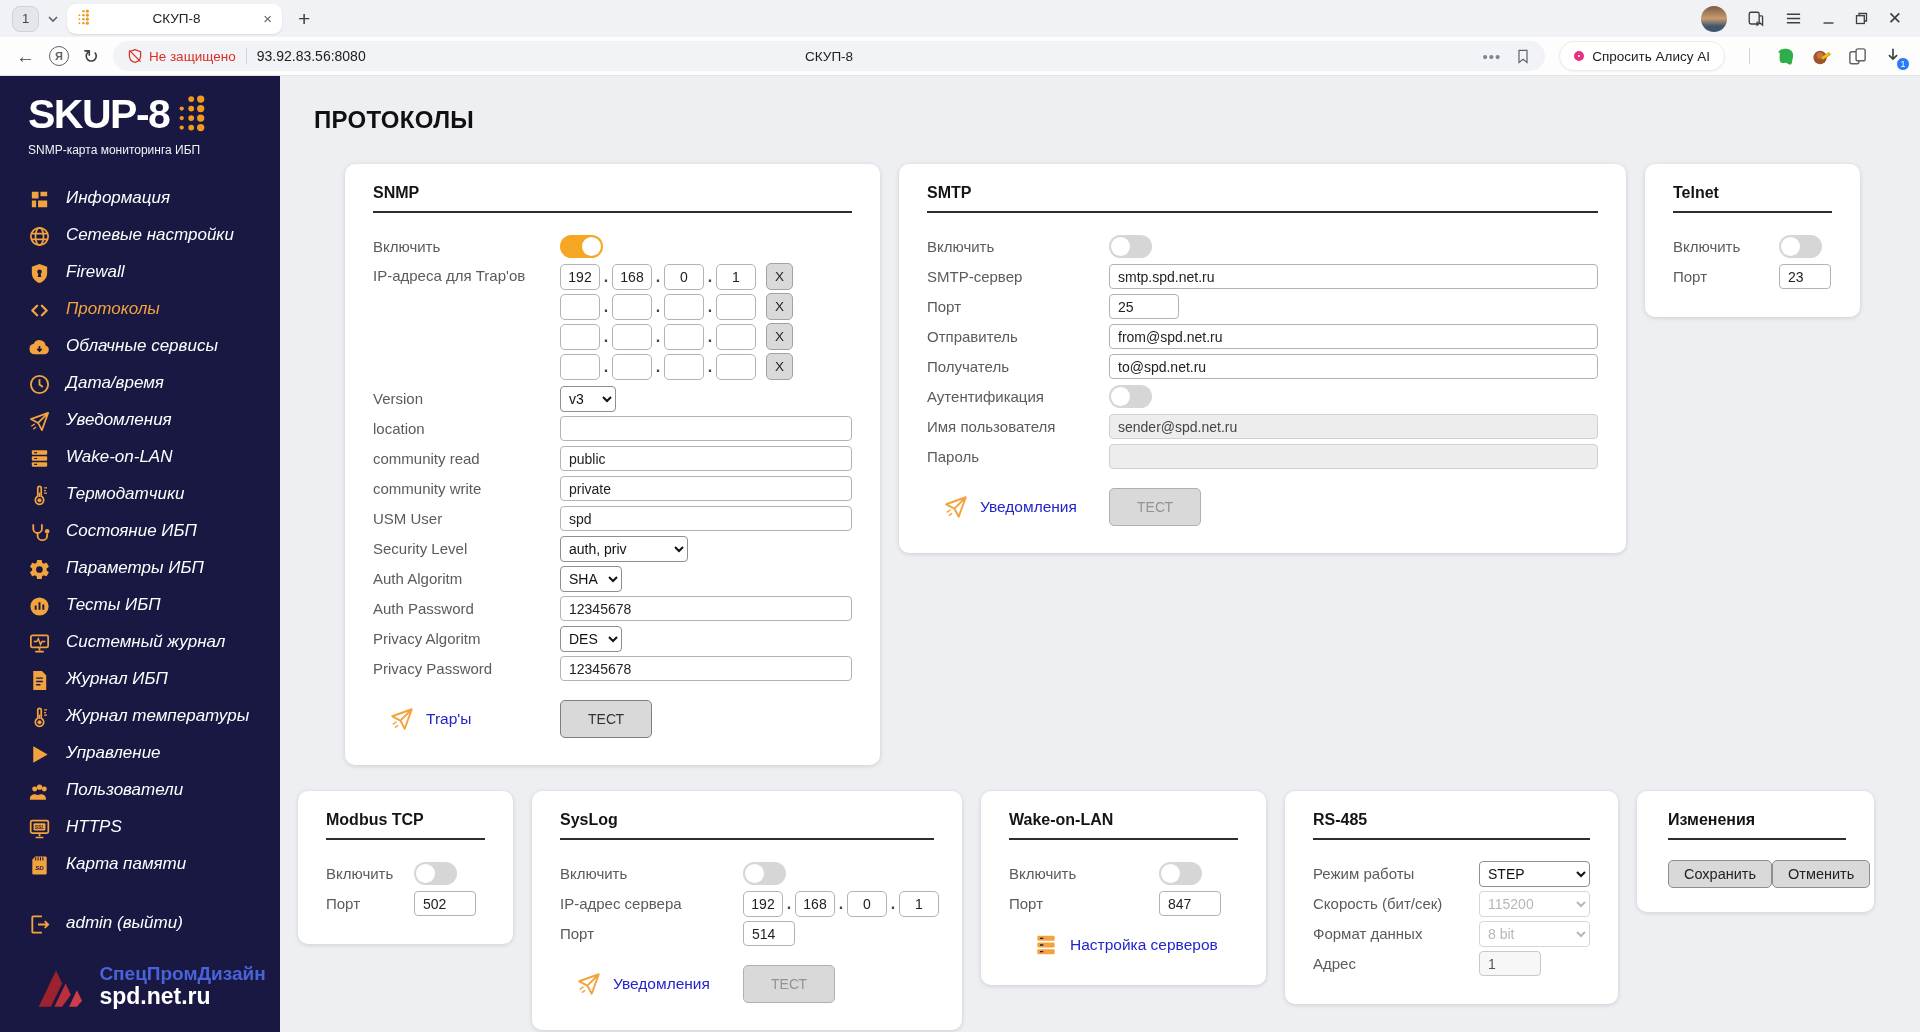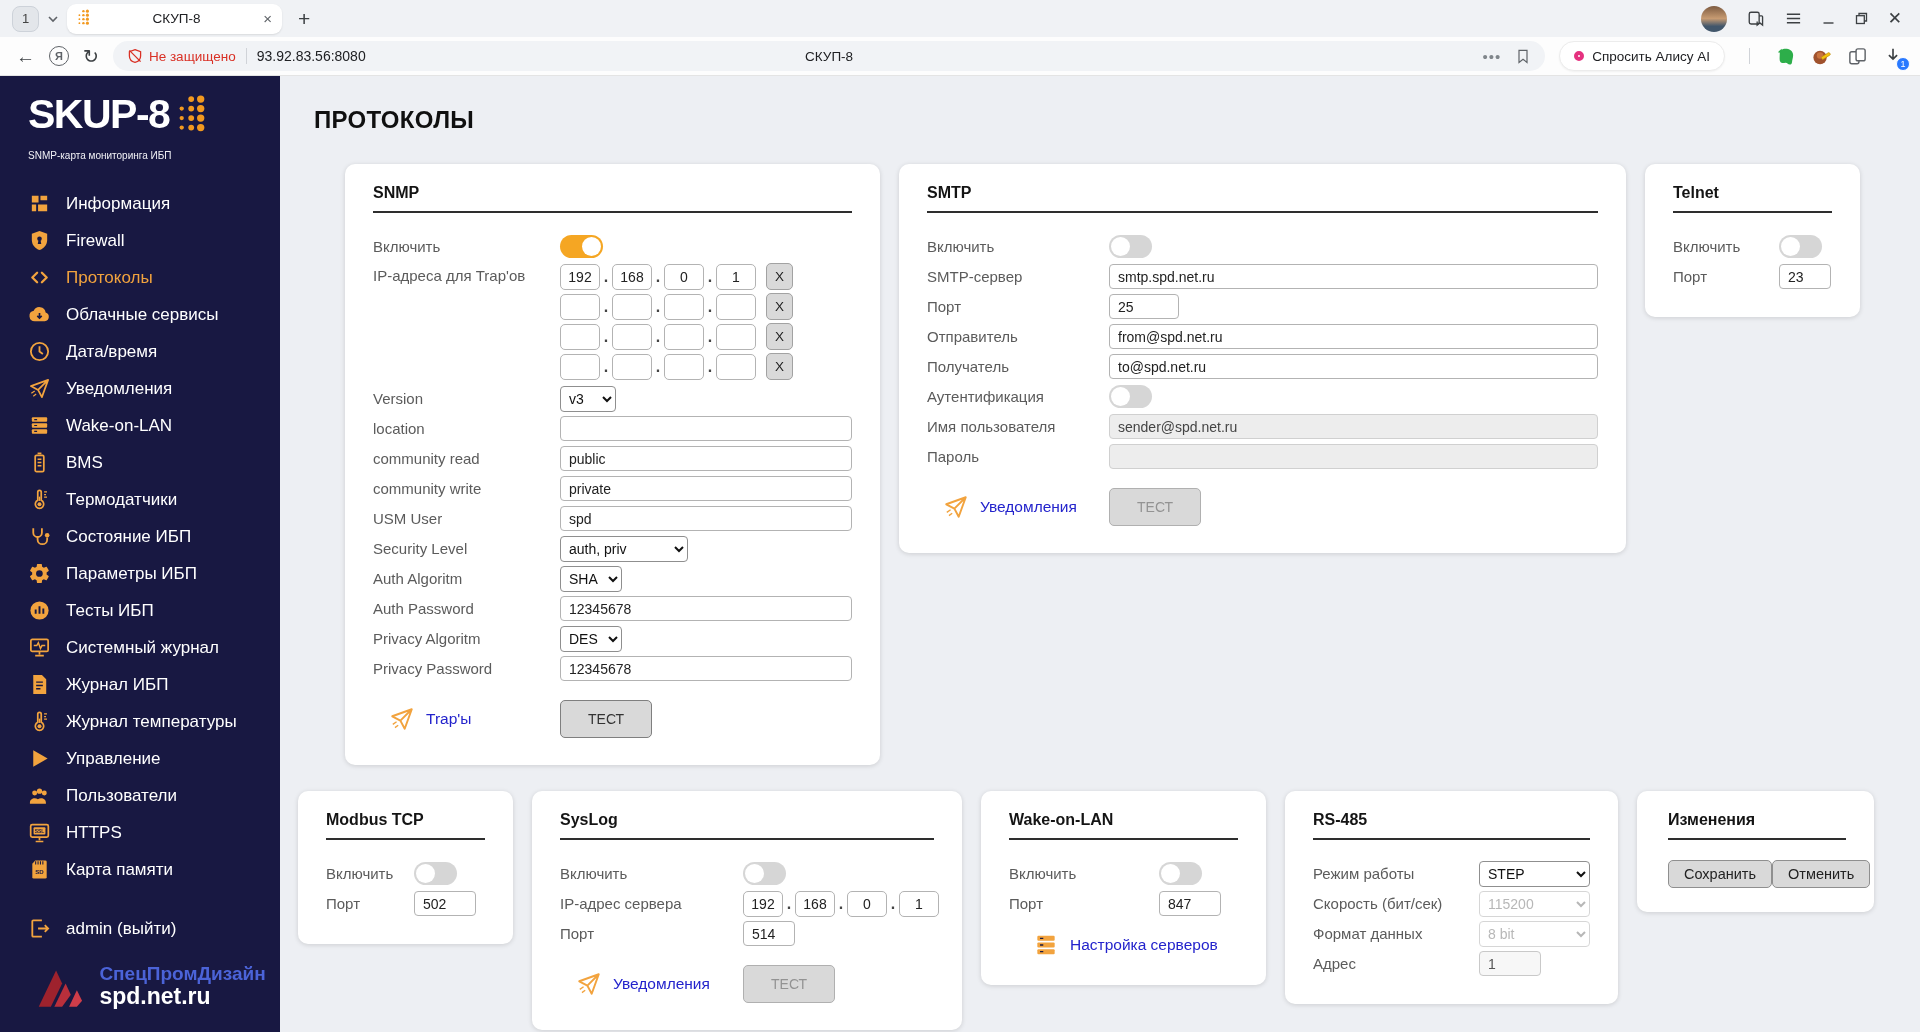--- a/index.html
+++ b/index.html
@@ -76,25 +76,25 @@
   }
 
   
   .sidebar{
     position:fixed; left:0; top:76px; bottom:0; width:303px;
     background:#181842; color:#fff;
   }
   .logo-block{ padding:18px 0 0 28px; }
   .logo-row{ display:flex; align-items:flex-start; gap:7px; }
   .logo-text{ font-size:41px; font-weight:800; letter-spacing:-1.5px; line-height:1; color:#fff; }
-  .logo-sub{ font-size:10px; color:#f2f2f6; margin-top:14px; }
+  .logo-sub{ font-size:12px; color:#f2f2f6; margin-top:7px; }
   .menu{ margin-top:24px; }
   .menu-item{
-    display:flex; align-items:center; gap:15px;
-    padding:7px 8px 7px 28px; font-size:17px; color:#fff; cursor:pointer;
+    display:flex; align-items:flex-start; gap:15px;
+    padding:7px 8px 7px 28px; font-size:17px; color:#fff; cursor:pointer;font-style:italic;
   }
   .menu-item.active .mi-label{ color:#f2a33e; }
   .menu-item.gap-top{ margin-top:22px; }
   .mi-icon{ width:23px; height:23px; display:inline-flex; flex:0 0 23px; }
   .mi-icon svg{ width:100%; height:100%; }
   .mi-label{ white-space:nowrap; }
   .side-footer{
     position:absolute; bottom:22px; left:0; right:0;
     display:flex; align-items:center; justify-content:center; gap:10px;
   }
@@ -328,20 +328,30 @@
       <div class="menu-item">
         <span class="mi-icon">
           <svg viewBox="0 0 24 24">
             <path fill="#f2a33e" d="M4 4h7v7H4zM13 4h7v4.5h-7zM4 13h4.5v7H4zM10.5 13h9.5v7h-9.5z"></path>
           </svg>
         </span>
         <span class="mi-label">Информация</span>
       </div>
       <div class="menu-item">
         <span class="mi-icon">
+          <svg viewBox="0 0 24 24" fill="none" stroke="#f2a33e" stroke-width="1.8">
+            <circle cx="12" cy="12" r="9"></circle>
+            <ellipse cx="12" cy="12" rx="4.2" ry="9"></ellipse>
+            <path d="M3.5 9h17M3.5 15h17"></path>
+          </svg>
+        </span>
+        <span class="mi-label">Сетевые настройки</span>
+      </div>
+      <div class="menu-item">
+        <span class="mi-icon">
           <svg viewBox="0 0 24 24">
             <path fill="#f2a33e" d="M12 2l8 3v6.5C20 16.5 16.5 20.5 12 22 7.5 20.5 4 16.5 4 11.5V5z"></path>
             <circle cx="12" cy="10.2" r="2.4" fill="#181842"></circle>
             <path d="M10.9 11.8h2.2l.7 3.8h-3.6z" fill="#181842"></path>
           </svg>
         </span>
         <span class="mi-label">Firewall</span>
       </div>
       <div class="menu-item active">
         <span class="mi-icon">
@@ -381,30 +391,20 @@
       <div class="menu-item">
         <span class="mi-icon">
           <svg viewBox="0 0 24 24">
             <rect x="4" y="3.5" width="16" height="4.6" rx="1" fill="#f2a33e"></rect>
             <rect x="4" y="9.7" width="16" height="4.6" rx="1" fill="#f2a33e"></rect>
             <rect x="4" y="15.9" width="16" height="4.6" rx="1" fill="#f2a33e"></rect>
             <path d="M6.5 5.8h3M6.5 12h3M6.5 18.2h3" stroke="#181842" stroke-width="1.2"></path>
           </svg>
         </span>
         <span class="mi-label">Wake-on-LAN</span>
-      </div>
-      <div class="menu-item">
-        <span class="mi-icon">
-          <svg viewBox="0 0 24 24" fill="none" stroke="#f2a33e" stroke-width="1.8">
-            <rect x="7.5" y="4.5" width="9" height="17" rx="1.5"></rect>
-            <path d="M10 2.5h4"></path>
-            <path d="M10 8.5h4M10 12h4M10 15.5h4" stroke-width="1.6"></path>
-          </svg>
-        </span>
-        <span class="mi-label">BMS</span>
       </div>
       <div class="menu-item">
         <span class="mi-icon">
           <svg viewBox="0 0 24 24" fill="none" stroke="#f2a33e" stroke-width="1.8">
             <path d="M10.2 4.2a1.8 1.8 0 013.6 0v8.6a4.4 4.4 0 11-3.6 0z"></path>
             <circle cx="12" cy="17" r="2.1" fill="#f2a33e" stroke="none"></circle>
             <path d="M12 13.5V9" stroke-width="1.6"></path>
             <path d="M16.8 4h3M16.8 6.8h2M16.8 9.6h3" stroke-width="1.3"></path>
           </svg>
         </span>

